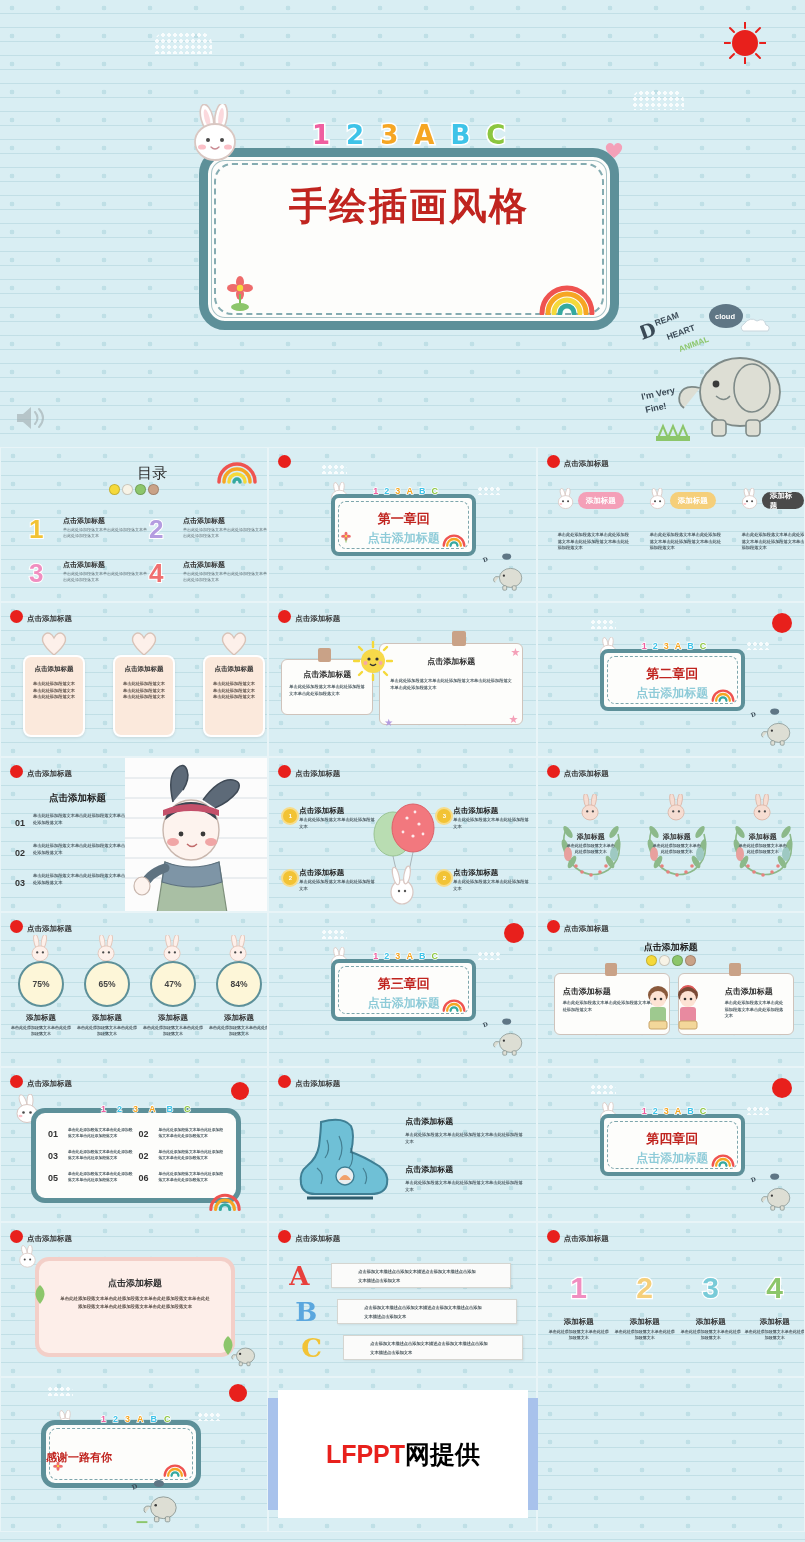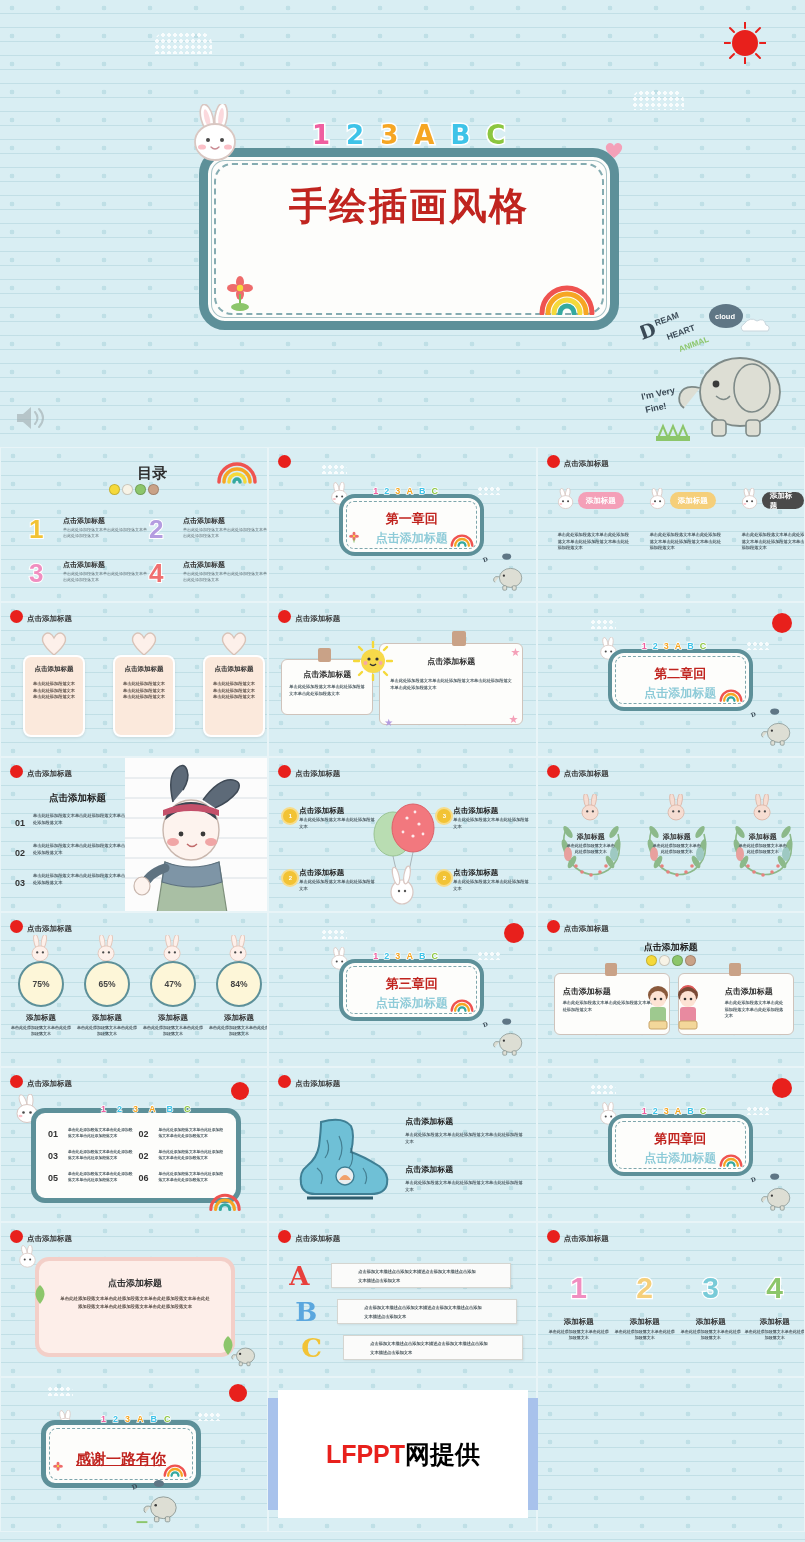--- a/index.html
+++ b/index.html
@@ -77,32 +77,32 @@
   }
   .slide { position: relative; overflow: hidden; border: 1px solid #e8f4f7; }
 
   .s-title {
     position: absolute; left: 26px; top: 11px; font-size: 7.5px; font-weight: bold; color: #3a3a3a;
   }
   .s-dot { position: absolute; left: 9px; top: 7px; width: 13px; height: 13px; border-radius: 50%; background: #e8201c; }
 
   
   .mini-frame {
-    position: absolute; left: 70px; top: 46px; width: 145px; height: 62px;
-    background: #fdfdfb; border: 4px solid #5d9099; border-radius: 16px;
+    position: absolute; left: 62px; top: 46px; width: 145px; height: 62px;
+    background: #fdfdfb; border: 4px solid #5d9099; border-radius: 8px;
   }
   .mf-dash { position: absolute; left: 3px; top: 3px; right: 3px; bottom: 3px; border: 1px dashed rgba(93,144,153,.8); border-radius: 8px; }
   .mf-l1 { position: absolute; left:0; right:0; top: 12px; text-align:center; font-size: 13px; font-weight: bold; color: #c0241f; }
   .mf-l2 { position: absolute; left:0; right:0; top: 32px; text-align:center; font-size: 12px; font-weight: bold; color: #8ecbd8; }
 
   .mini-abc { position: absolute; left: 104px; top: 38px; display: flex; gap: 6px; z-index: 4; }
   .mini-abc span { font-size: 9px; font-weight: bold; -webkit-text-stroke: 1.4px #fff; paint-order: stroke fill; }
 
   
-  .toc-h { position: absolute; left: 0; right: 0; top: 16px; text-align: center; font-size: 15px; font-weight: bold; color: #2f2f2f; margin-left: 36px; }
+  .toc-h { position: absolute; left: 0; right: 0; top: 16px; text-align: center; font-size: 15px; font-weight: normal; color: #2f2f2f; margin-left: 36px; }
   .toc-beads { position: absolute; left: 50%; transform: translateX(-50%); top: 36px; display: flex; gap: 2px; }
   .toc-beads i { width: 11px; height: 11px; border-radius: 50%; display: block; border: 1px solid rgba(0,0,0,.18); }
   .toc-item { position: absolute; width: 118px; }
   .toc-num { position: absolute; left: 0; top: 2px; font-size: 26px; font-weight: bold; -webkit-text-stroke: 2px #fff; paint-order: stroke fill; }
   .toc-lbl { position: absolute; left: 34px; top: 4px; font-size: 7px; font-weight: bold; color: #333; }
   .toc-body { position: absolute; left: 34px; top: 15px; font-size: 4px; color: #5d6a70; line-height: 1.45; width: 84px; }
 
   
   .pill { position: absolute; height: 17px; border-radius: 9px; display: flex; align-items: center; justify-content: center; color: #fff; font-size: 7.5px; font-weight: bold; padding: 0 8px; }
   .blurb { position: absolute; font-size: 4.2px; color: #4f5d64; line-height: 1.6; width: 72px; font-weight: bold; }
@@ -159,21 +159,21 @@
   .nalbl { position: absolute; left: 0; right: 0; top: 76px; text-align: center; font-size: 7.5px; font-weight: bold; color: #333; }
   .nabody { position: absolute; left: 0; right: 0; top: 88px; text-align: center; font-size: 4px; font-weight: bold; color: #4f5d64; line-height: 1.6; }
 
   
   .pinkCard { position: absolute; left: 34px; top: 34px; width: 200px; height: 100px; background: #fdeee9; border: 4px solid #f3cfc8; border-radius: 14px; }
   .pinkCard .pt { position: absolute; left: 0; right: 0; top: 16px; text-align: center; font-size: 9px; font-weight: bold; color: #2f2f2f; }
   .pinkCard .pb { position: absolute; left: 20px; right: 20px; top: 34px; font-size: 4.4px; font-weight: bold; color: #5a4f48; line-height: 1.8; text-align: center; }
 
   
   .ty-frame { position: absolute; left: 40px; top: 42px; width: 160px; height: 68px; background: #fdfdfb; border: 5px solid #5d9099; border-radius: 14px; }
-  .ty-txt { position: absolute; left: 0; right: 0; top: 25px; text-align: center; font-size: 15px; font-weight: bold; color: #c0241f; text-decoration: underline; }
+  .ty-txt { position: absolute; left: 0; right: 0; top: 25px; font-size: 11px; font-weight: bold; color: #c0241f; }
 
   
   .wm {
     position: absolute; left: 268px; top: 1398px; width: 270px; height: 112px;
     background: #a8c2ec; display: flex; align-items: center; justify-content: center;
   }
   .wm-inner { width: 250px; height: 128px; background: #fff; display: flex; flex-direction: column; align-items: center; justify-content: center; gap: 4px; }
   .wm-l1 { font-size: 25px; font-weight: bold; }
   .wm-l2 { font-size: 24px; font-weight: bold; color: #111; }
   .wm-red { color: #e8201c; }

